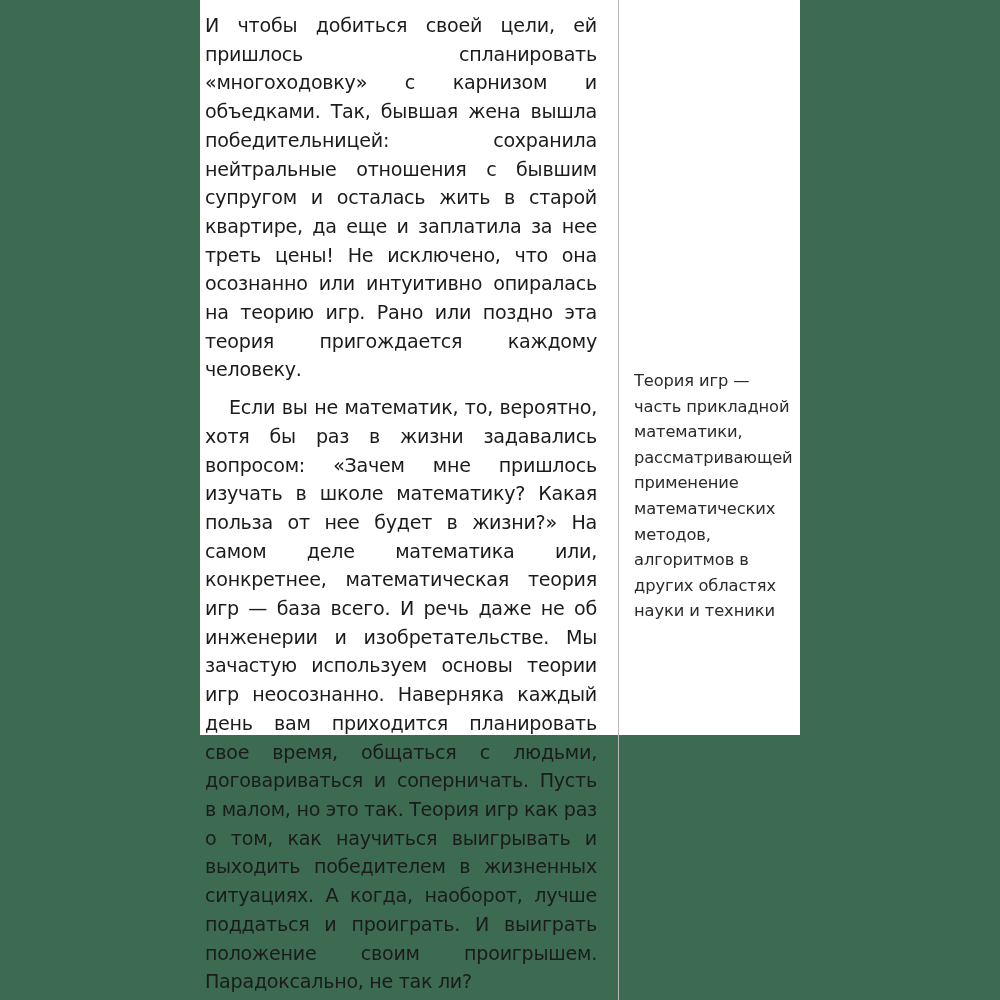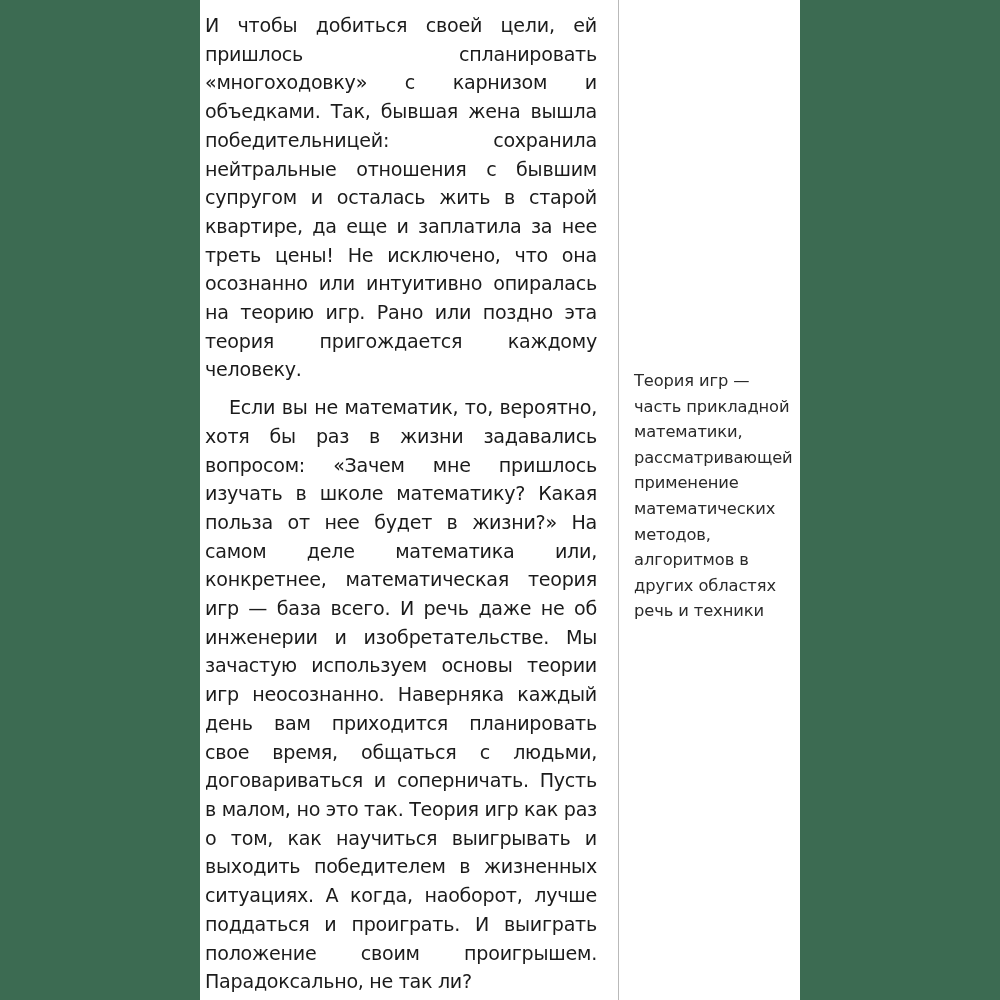--- a/index.html
+++ b/index.html
@@ -11,21 +11,21 @@
     height: 1000px;
     background: #3c6b52;
     font-family: "DejaVu Sans", sans-serif;
     overflow: hidden;
   }
   .page {
     position: absolute;
     left: 200px;
     top: 0;
     width: 600px;
-    height: 1000px;
+    height: 735px;
     background: #ffffff;
     box-sizing: border-box;
   }
   .column-main {
     position: absolute;
     left: 5px;
     top: 0;
     width: 398px;
     height: 1000px;
     padding: 12px 6px 0 0;
@@ -86,16 +86,16 @@
   <div class="column-main">
     <p class="body-text">И чтобы добиться своей цели, ей пришлось спланировать «многоходовку» с карнизом и объедками. Так, бывшая жена вышла победительницей: сохранила нейтральные отношения с бывшим супругом и осталась жить в старой квартире, да еще и заплатила за нее треть цены! Не исключено, что она осознанно или интуитивно опиралась на теорию игр. Рано или поздно эта теория пригождается каждому человеку.</p>
     <p class="body-text indent">Если вы не математик, то, вероятно, хотя бы раз в жизни задавались вопросом: «Зачем мне пришлось изучать в школе математику? Какая польза от нее будет в жизни?» На самом деле математика или, конкретнее, математическая теория игр — база всего. И речь даже не об инженерии и изобретательстве. Мы зачастую используем основы теории игр неосознанно. Наверняка каждый день вам приходится планировать свое время, общаться с людьми, договариваться и соперничать. Пусть в малом, но это так. Теория игр как раз о том, как научиться выигрывать и выходить победителем в жизненных ситуациях. А когда, наоборот, лучше поддаться и проиграть. И выиграть положение своим проигрышем. Парадоксально, не так ли?</p>
     <p class="body-text indent">Так или иначе, на теории игр строились и строятся важнейшие политические решения, военные стратегии, маркетинговые кампании и деловые отношения. Теория игр помогает достичь баланса, когда в выигрыше остаются обе стороны.</p>
 
   </div>
 
   <div class="gutter-rule"></div>
 
   <div class="column-side">
-    <p class="sidenote">Теория игр — часть прикладной математики, рассматривающей применение математических методов, алгоритмов в других областях речь и техники</p>
+    <p class="sidenote">Теория игр — часть прикладной математики, рассматривающей применение математических методов, алгоритмов в других областях науки и техники</p>
   </div>
 
 </div>
 
 </body></html>

